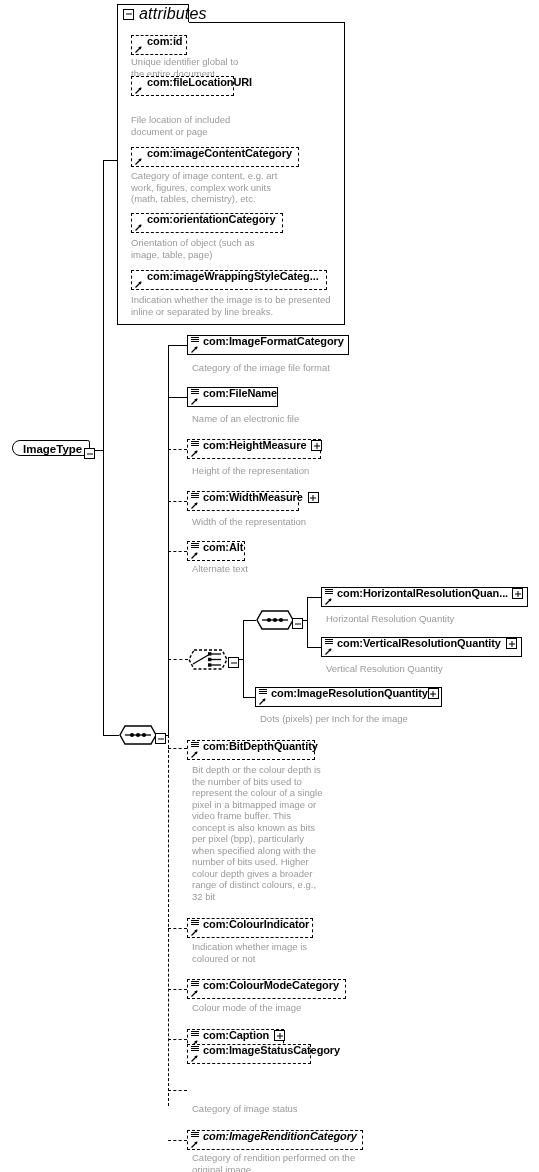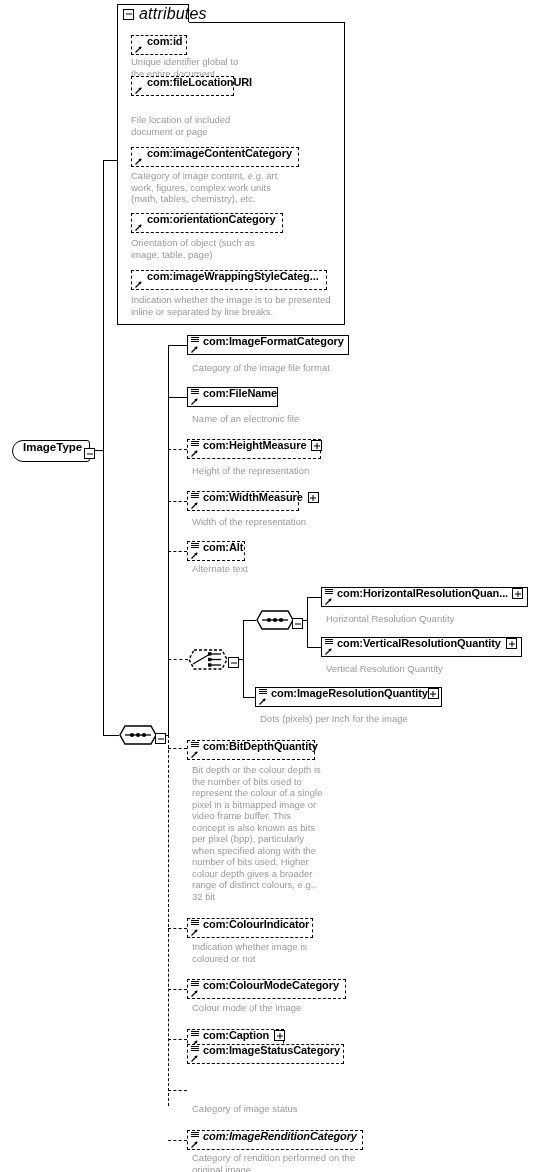--- a/index.html
+++ b/index.html
@@ -72,23 +72,23 @@
   .ico-arrow svg{display:block;}
 
   
   .ann{
     position:absolute;font-size:9.5px;color:#9a9a9a;line-height:11.5px;
     white-space:pre-line;letter-spacing:0;
   }
 
   
   .root-node{
-    position:absolute;box-sizing:border-box;height:22px;background:#fff;
+    position:absolute;box-sizing:border-box;height:16px;background:#fff;
     border:1.5px solid #000;border-radius:11px 3px 3px 11px;
-    display:flex;align-items:flex-start;padding:0 4px 0 10px;white-space:nowrap;
+    display:flex;align-items:flex-end;padding:0 4px 0 10px;white-space:nowrap;
   }
   .root-node .nm{font-size:11.5px;font-weight:bold;color:#000;}
   .root-sh{position:absolute;background:#c8c8c8;z-index:-1;}
 
   
   .comp{position:absolute;}
   .comp svg{display:block;}
   .comp-sh{position:absolute;background:#c8c8c8;z-index:-1;border-radius:3px;}
 </style>
 </head>
@@ -472,21 +472,21 @@
           <path d="M0.5 6.5 L6 1" stroke="#000" stroke-width="1.2" fill="none"></path>
           <path d="M6.5 0.5 L3.2 1.2 L5.8 3.6 Z" fill="#000"></path>
         </svg>
     </span>
     <span class="nm">com:Caption</span>
     <span class="tg plus exp"></span>
   </div>
   <div class="ann" style="left:192px;top:1052px;width:250px;">Image Caption</div>
 
   <div class="ln-h-d" style="left:168px;top:1090px;width:19px;"></div>
-  <div class="node dashed" style="left:187px;top:1044px;width:157px;">
+  <div class="node dashed" style="left:187px;top:1044px;width:124px;">
     <span class="sh"></span>
     <span class="ico-el">
         <i></i>
         <i></i>
         <i></i>
       </span>
     <span class="ico-arrow">
       <svg width="7" height="7" viewBox="0 0 7 7">
           <path d="M0.5 6.5 L6 1" stroke="#000" stroke-width="1.2" fill="none"></path>
           <path d="M6.5 0.5 L3.2 1.2 L5.8 3.6 Z" fill="#000"></path>

